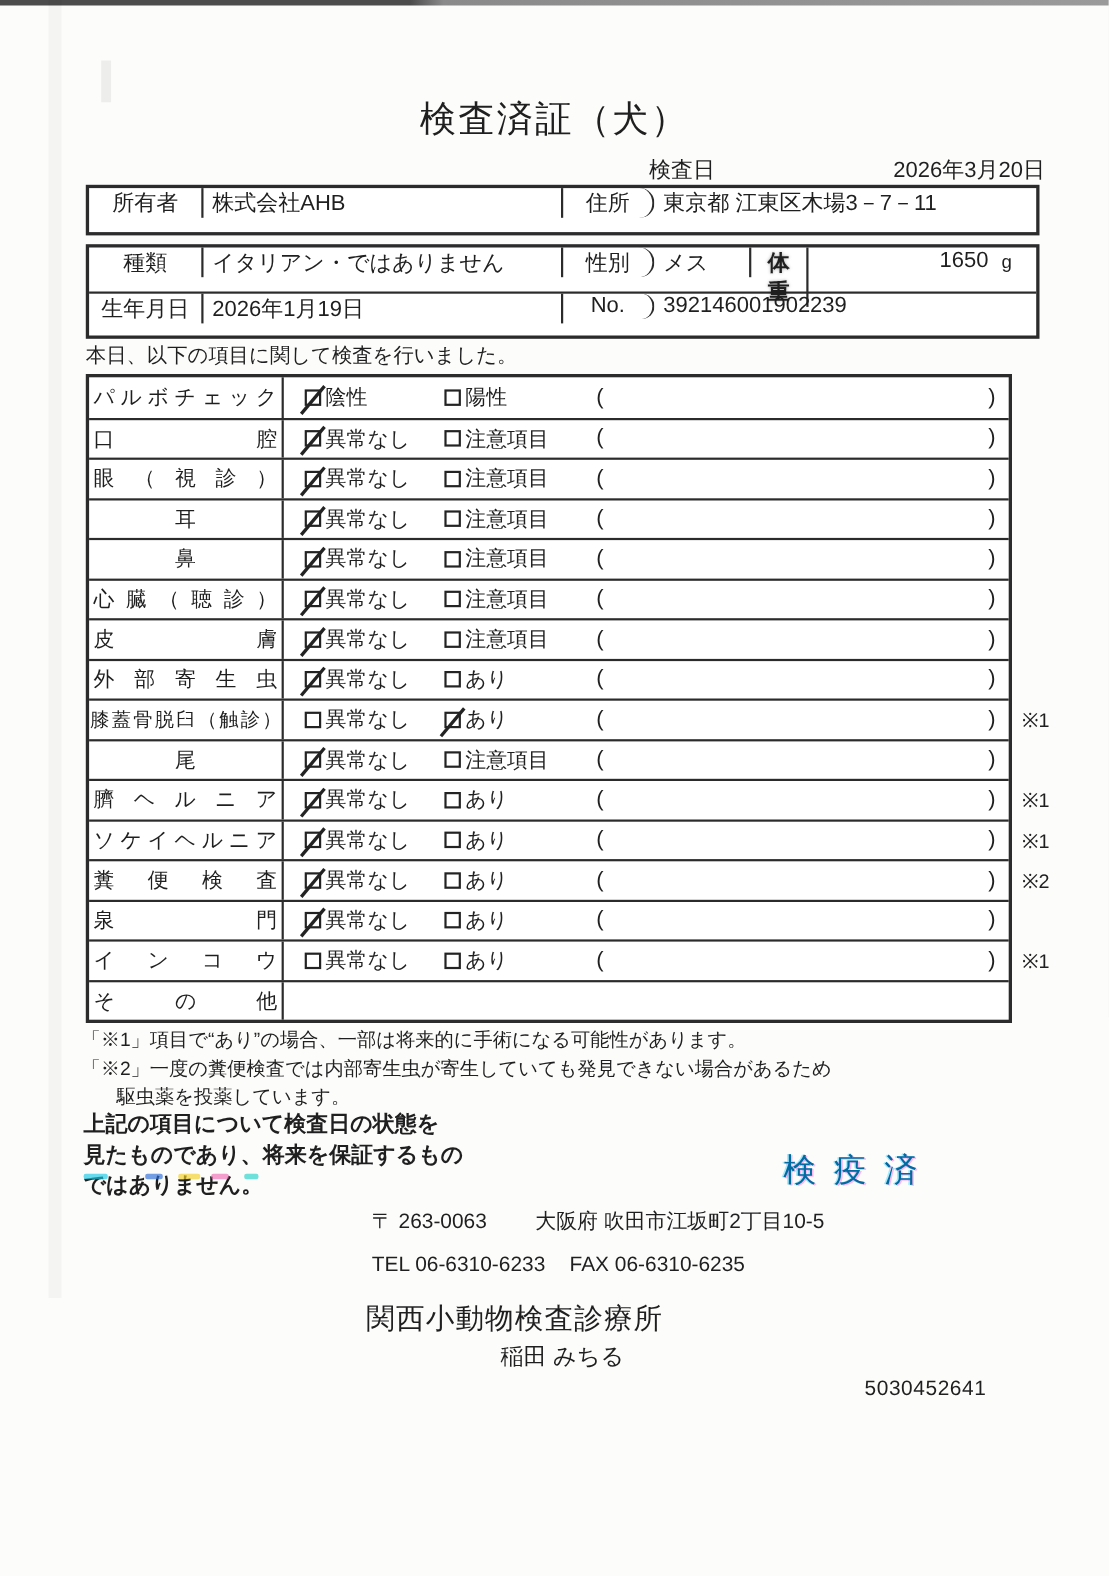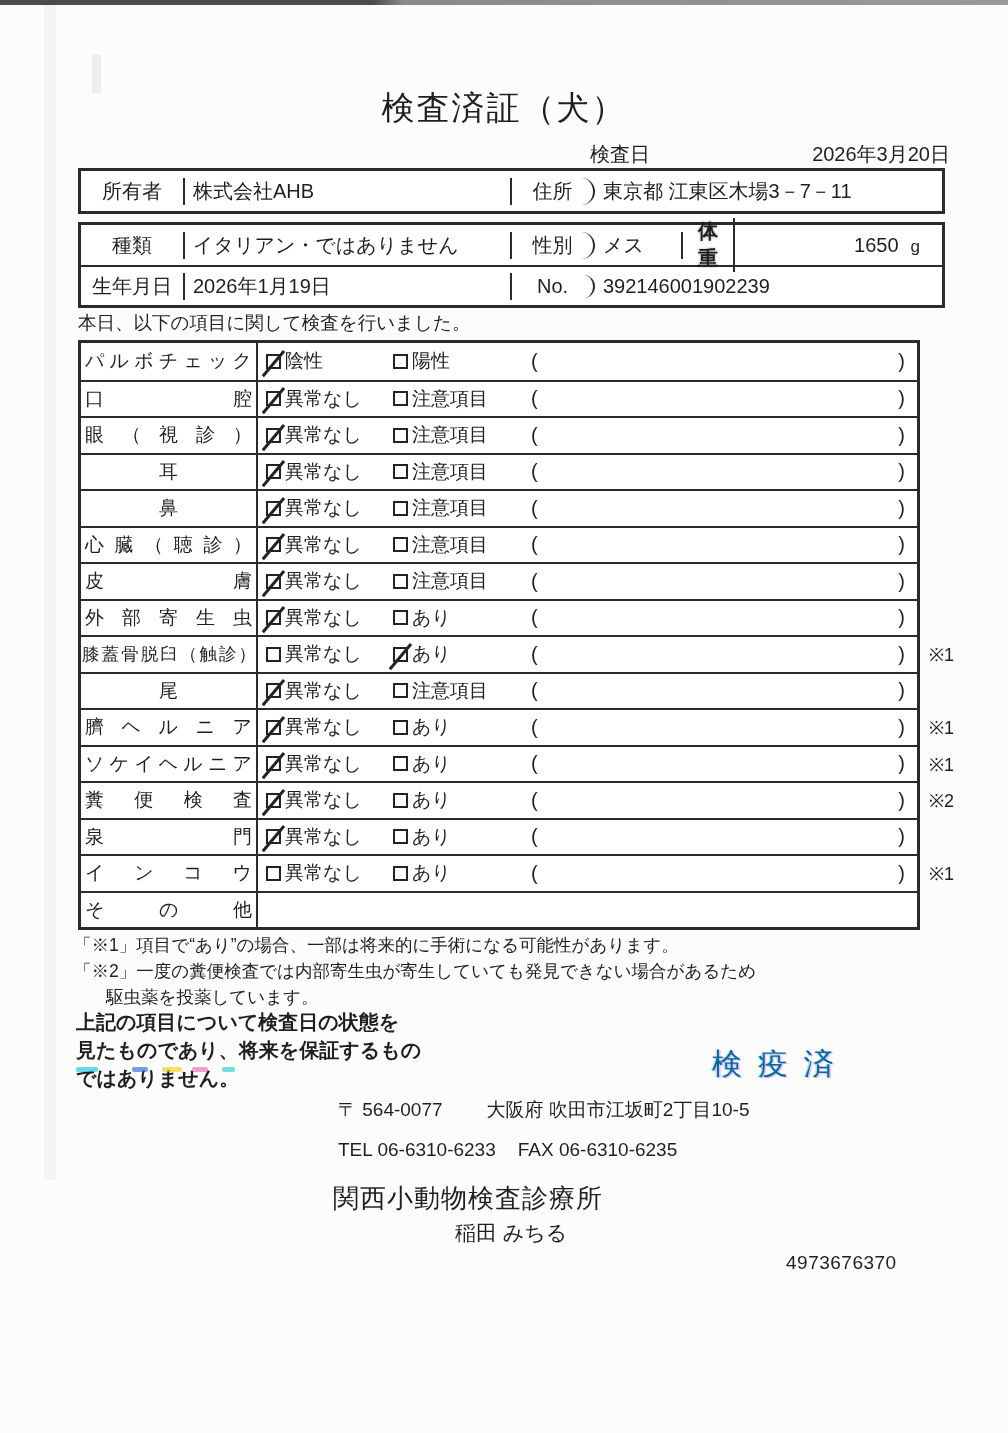--- a/index.html
+++ b/index.html
@@ -18,21 +18,21 @@
   .title { position:absolute; top:86px; left:0; width:100%; text-align:center;
     font-size:33px; font-weight:normal; letter-spacing:2px; }
 
   .exam-date-row { position:absolute; top:141px; left:0; width:100%; font-size:20px; }
   .exam-date-label { position:absolute; left:590px; }
   .exam-date-value { position:absolute; left:802px; width:148px; text-align:right; }
 
   .tbl { position:absolute; left:78px; width:867px; border:3px solid #2b2b2b; background:#fff; }
   .tblA { top:168px; }
   .tblB { top:222px; }
-  .trow { display:flex; height:40px; align-items:center; }
+  .trow { display:flex; height:40px; align-items:flex-start; }
   .trow + .trow { border-top:2px solid #2b2b2b; }
   .cell { display:flex; align-items:center; font-size:20px; padding:0 8px; }
   .cell.lab { justify-content:center; border-right:2px solid #2b2b2b; }
   .w-lab1 { width:104px; padding:0 2px; }
   .w-val1 { width:327px; border-right:2px solid #2b2b2b; }
   .w-lab2 { width:83px; padding:0 2px;border-radius:15px; }
   .w-sex  { width:88px; border-right:2px solid #2b2b2b; }
   .w-wlab { width:52px; padding:0 16px; }
   .w-rest { flex:1; }
   .weight-label { font-weight:bold; text-shadow:0 0 3px rgba(0,0,0,0.35); }
@@ -42,21 +42,21 @@
   .intro { position:absolute; top:310px; left:78px; font-size:18.5px; }
 
   .chk-table { position:absolute; top:340px; left:78px; width:842px;
     border:3px solid #2b2b2b; background:#fff; }
   .chk-row { position:relative; display:flex; height:36.5px; align-items:stretch; }
   .chk-row + .chk-row { border-top:2px solid #2b2b2b; }
   .chk-lab { width:177px; border-right:2px solid #2b2b2b; display:flex;
     justify-content:space-between; align-items:center; padding:0 4px; font-size:19px; }
   .chk-lab.center { justify-content:center; }
   .chk-lab.compact { font-size:17.5px; letter-spacing:-1px; padding:0 1px; }
-  .chk-content { flex:1; display:flex; align-items:center; padding-left:8px; }
+  .chk-content { flex:1; display:flex; align-items:center; padding-left:19px; }
   .chk-opt { width:127px; display:flex; align-items:center; font-size:19px; }
   .chk-opt.opt2 { width:136px; }
   .box { position:relative; display:inline-block; width:15px; height:15px;
     border:2px solid #232323; margin-right:4px; flex:0 0 auto; }
   .box.checked::after { content:''; position:absolute; left:4px; top:-9px;
     width:2.5px; height:33px; background:#232323; transform:rotate(40deg); }
   .chk-paren { flex:1; display:flex; justify-content:space-between;
     align-items:center; font-size:20px; padding:0 12px 0 2px; }
   .chk-note { position:absolute; left:calc(100% + 12px); top:50%;
     transform:translateY(-50%); font-size:18px; white-space:nowrap; }
@@ -491,21 +491,21 @@
     <div>上記の項目について検査日の状態を</div>
     <div>見たものであり、将来を保証するもの</div>
     <div>
       <span class="artifact-line"><span>ではありません。</span><i class="a1"></i><i class="a2"></i><i class="a3"></i><i class="a4"></i><i class="a5"></i></span>
     </div>
   </div>
 
   <div class="stamp">検疫済</div>
 
   <div class="clinic-postal">
-    <span>〒 564-0077</span><span class="gap"></span><span>大阪府 吹田市江坂町2丁目10-5</span>
+    <span>〒 263-0063</span><span class="gap"></span><span>大阪府 吹田市江坂町2丁目10-5</span>
   </div>
   <div class="clinic-tel">
     <span>TEL 06-6310-6233</span><span class="gap"></span><span>FAX 06-6310-6235</span>
   </div>
   <div class="clinic-name">関西小動物検査診療所</div>
   <div class="examiner">稲田 みちる</div>
-  <div class="serial">4973676370</div>
+  <div class="serial">5030452641</div>
 </div>
 
 </body></html>

